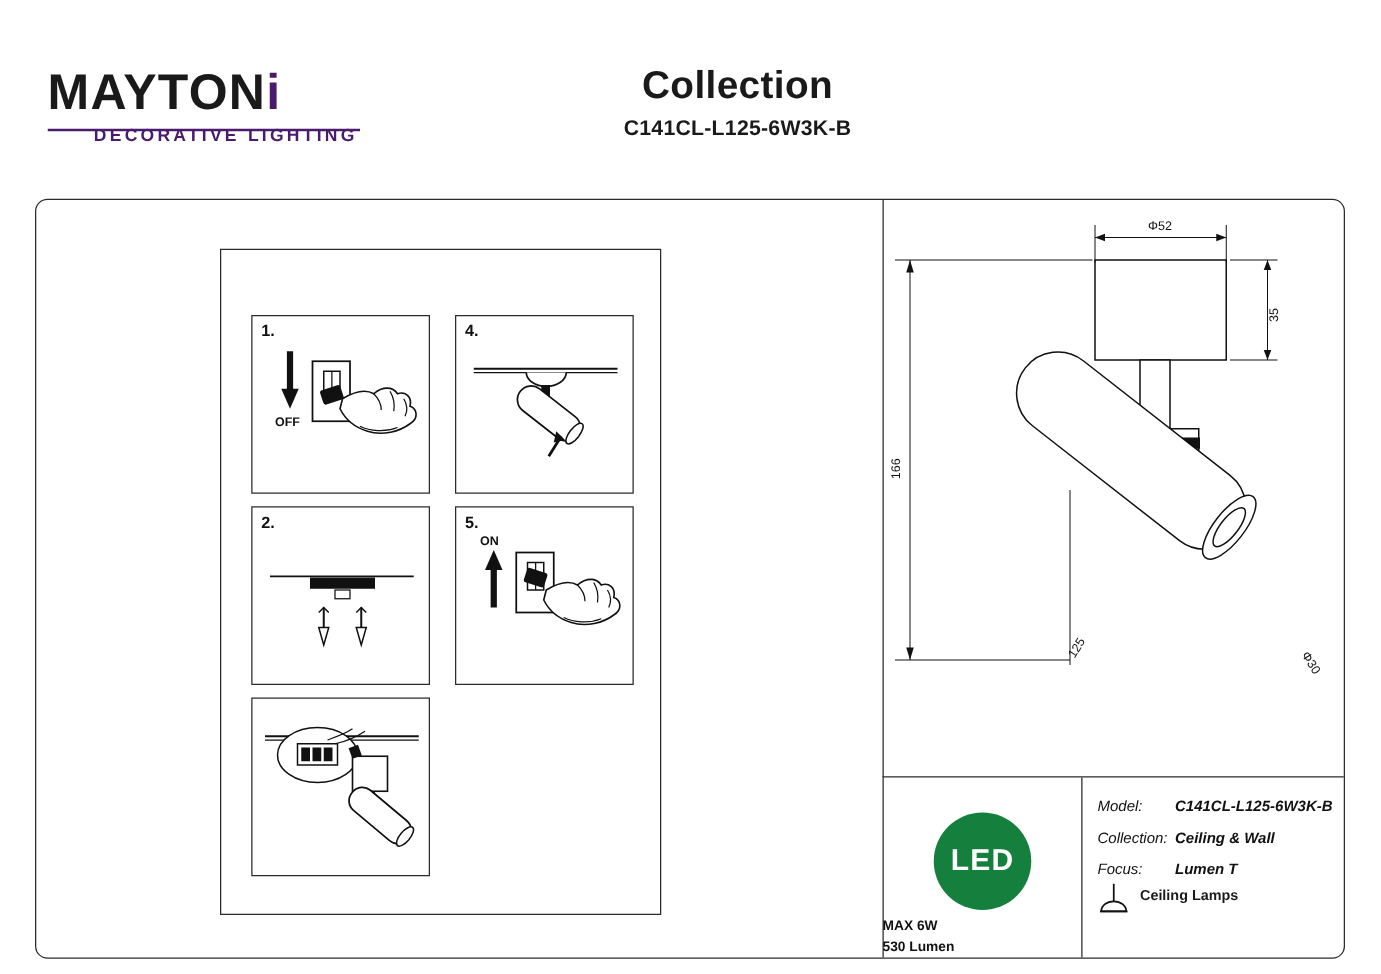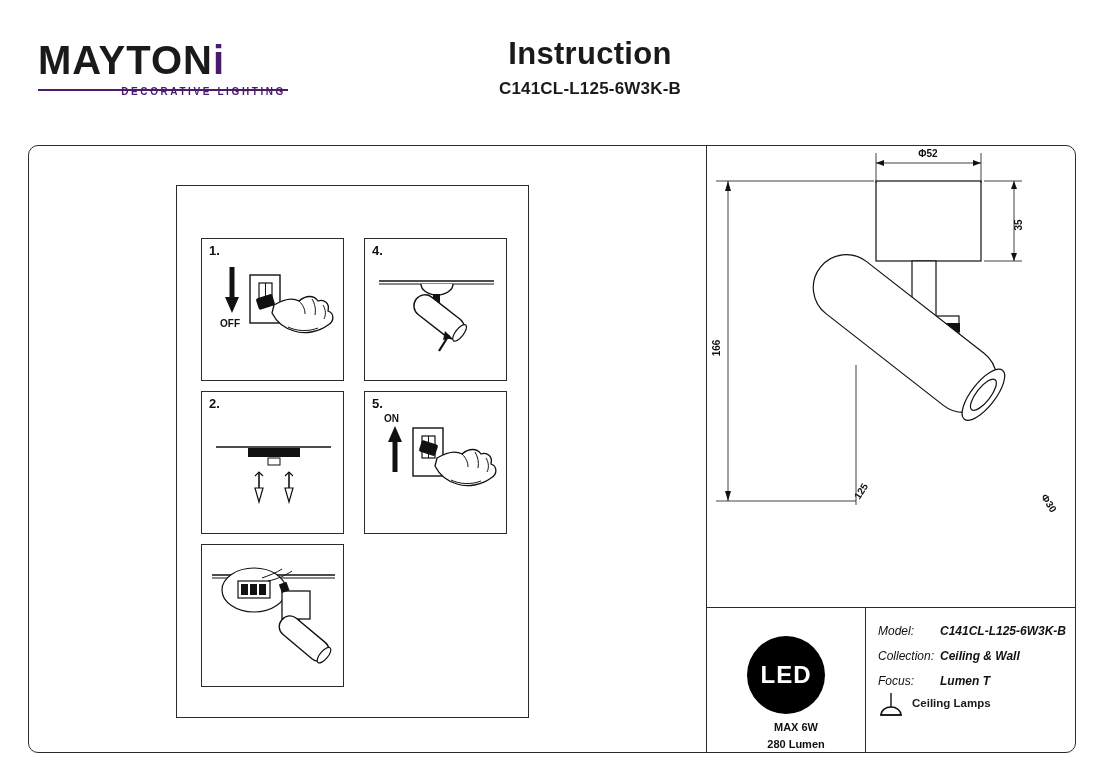--- a/index.html
+++ b/index.html
@@ -4,32 +4,32 @@
 <style>
   html,body{margin:0;padding:0;}
   body{
     width:1105px;height:779px;
     background:#ffffff;
     font-family:"Liberation Sans", sans-serif;
     color:#1a1a1a;
     overflow:hidden;
     position:relative;
   }
-  .page{position:absolute;inset:0;}
+  .page{position:absolute;inset:0;margin-top:14px;}
 
   
   .logo{position:absolute;left:38px;top:40px;width:250px;}
   .logo-word{
     font-family:"Liberation Sans", sans-serif;
     font-weight:bold;font-size:40px;letter-spacing:1px;line-height:40px;
     color:#1a1a1a;white-space:nowrap;
   }
   .logo-word .accent{color:#4a1b6d;}
   .logo-sub{
-    margin-top:6px;font-size:10px;letter-spacing:2.6px;
+    margin-top:6px;font-size:14px;letter-spacing:2.6px;
     color:#4a1b6d;font-weight:bold;text-align:right;padding-right:2px;
   }
 
   .title-block{position:absolute;left:380px;top:36px;width:420px;text-align:center;}
   .title{font-size:31px;font-weight:bold;letter-spacing:.3px;}
   .subtitle{font-size:17px;font-weight:bold;margin-top:7px;letter-spacing:.2px;}
 
   
   .frame{
     position:absolute;left:28px;top:145px;width:1048px;height:608px;
@@ -53,35 +53,35 @@
   }
   .s1{left:201px;top:238px;width:143px;height:143px;}
   .s4{left:364px;top:238px;width:143px;height:143px;}
   .s2{left:201px;top:391px;width:143px;height:143px;}
   .s5{left:364px;top:391px;width:143px;height:143px;}
   .s3{left:201px;top:544px;width:143px;height:143px;}
 
   .svg-abs{position:absolute;left:0;top:0;}
 
   
-  .drawing{position:absolute;left:706px;top:133px;width:292px;height:462px;font-weight:bold;}
+  .drawing{position:absolute;left:706px;top:146px;width:292px;height:462px;}
 
   
   .infobox{position:absolute;left:706px;top:608px;width:369px;height:144px;}
   .led-cell{
     position:absolute;left:0;top:0;width:160px;height:144px;
     border-right:1px solid #2b2b2b;box-sizing:border-box;
   }
   .led-badge{
     position:absolute;left:41px;top:28px;width:78px;height:78px;border-radius:50%;
-    background:#000000;color:#fff;display:flex;align-items:center;justify-content:center;
+    background:#15803d;color:#fff;display:flex;align-items:center;justify-content:center;
     font-weight:bold;font-size:24px;letter-spacing:1px;
   }
   .led-line{
-    position:absolute;width:180px;text-align:center;font-size:11px;font-weight:bold;color:#111;
+    position:absolute;width:180px;font-size:11px;font-weight:bold;color:#111;
   }
   .led-l1{top:113px;}
   .led-l2{top:130px;}
 
   .specs{position:absolute;left:172px;top:16px;width:200px;font-size:12px;color:#111;font-style:italic;}
   .spec-row{display:flex;margin-bottom:11px;line-height:14px;}
   .spec-key{width:62px;color:#111;}
   .spec-val{font-weight:bold;}
   .lamp-icon{position:absolute;left:172px;top:83px;}
   .spec-extra{position:absolute;left:206px;top:89px;font-size:11.5px;font-weight:bold;}
@@ -95,21 +95,21 @@
     <div class="logo-word">
       <span>MAYTON</span><span class="accent">i</span>
     </div>
     <svg class="svg-abs" width="250" height="70">
       <line x1="0" y1="50" x2="250" y2="50" stroke="#4a1b6d" stroke-width="2"></line>
     </svg>
     <div class="logo-sub">DECORATIVE LIGHTING</div>
   </div>
 
   <div class="title-block">
-    <div class="title">Instruction</div>
+    <div class="title">Collection</div>
     <div class="subtitle">C141CL-L125-6W3K-B</div>
   </div>
 
   <div class="frame"></div>
   <div class="v-div"></div>
   <div class="h-div"></div>
 
   <div class="steps-panel"></div>
 
   <div class="step s1">
@@ -274,21 +274,21 @@
       <text x="14" y="215" font-family="Liberation Sans" font-size="10" fill="#111" transform="rotate(-90 14 215)" text-anchor="middle">166</text>
       <text x="158" y="360" font-family="Liberation Sans" font-size="10" fill="#111" transform="rotate(-58 158 360)" text-anchor="middle">125</text>
       <text x="340" y="372" font-family="Liberation Sans" font-size="10" fill="#111" transform="rotate(58 340 372)" text-anchor="middle">Φ30</text>
     </svg>
   </div>
 
   <div class="infobox">
     <div class="led-cell">
       <div class="led-badge">LED</div>
       <div class="led-line led-l1">MAX 6W</div>
-      <div class="led-line led-l2">280 Lumen</div>
+      <div class="led-line led-l2">530 Lumen</div>
     </div>
 
     <div class="specs">
       <div class="spec-row">
         <div class="spec-key">Model:</div>
         <div class="spec-val">C141CL-L125-6W3K-B</div>
       </div>
       <div class="spec-row">
         <div class="spec-key">Collection:</div>
         <div class="spec-val">Ceiling &amp; Wall</div>

